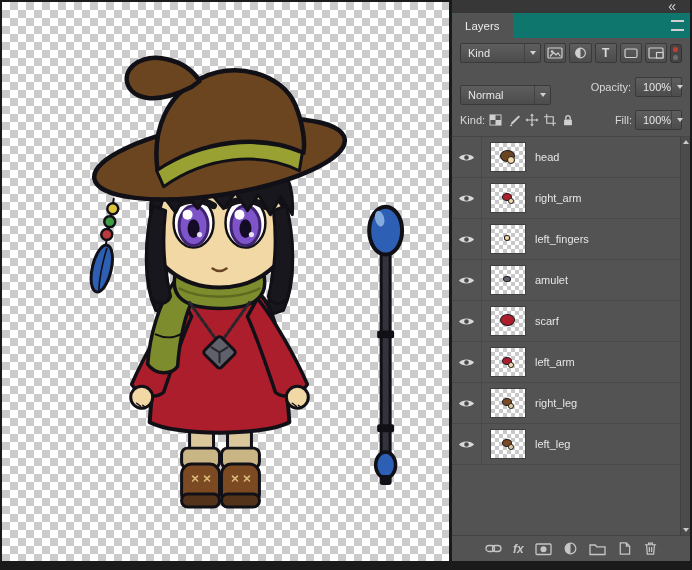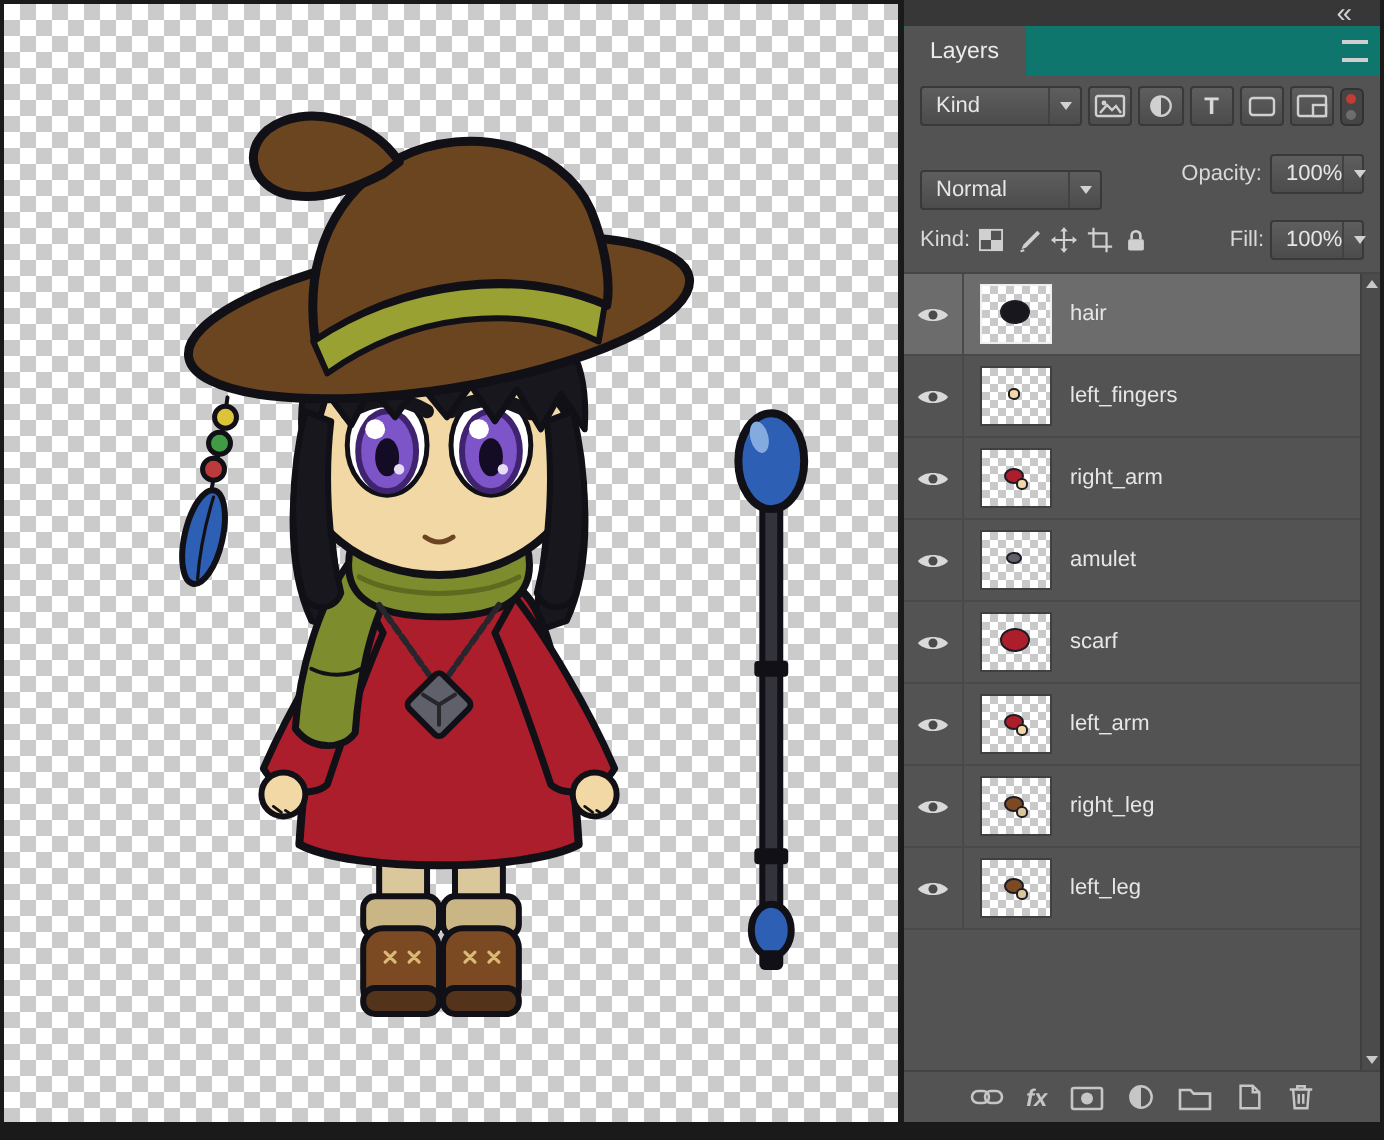--- a/index.html
+++ b/index.html
@@ -274,56 +274,57 @@
           <span>100%</span>
           <span class="chev">
               <span class="tri"></span>
             </span>
         </div>
       </div>
     </div>
 
     <div class="list">
       <div class="rows">
-          <div class="layer selected">
-    <div class="eye-cell">
-      <svg class="eye" width="17" height="11" viewBox="0 0 18 11">
-        <path d="M1 5.5 C4.2 1.2 13.8 1.2 17 5.5 C13.8 9.8 4.2 9.8 1 5.5 Z" fill="#d9d9d9"></path>
-        <circle cx="9" cy="5.5" r="2.4" fill="#4a4a4a"></circle>
-      </svg>
-    </div>
-    <div class="thumb">
-              <span class="blob" style="width: 15px; height: 12px; left: 8.5px; top: 7px; background: rgb(23, 23, 29);"></span>
-            </div>
-    <span class="lname">hair</span>
-  </div>
-          <div class="layer">
-    <div class="eye-cell">
-      <svg class="eye" width="17" height="11" viewBox="0 0 18 11">
-        <path d="M1 5.5 C4.2 1.2 13.8 1.2 17 5.5 C13.8 9.8 4.2 9.8 1 5.5 Z" fill="#d9d9d9"></path>
-        <circle cx="9" cy="5.5" r="2.4" fill="#4a4a4a"></circle>
-      </svg>
-    </div>
-    <div class="thumb">
-              <span class="blob" style="width: 6.75px; height: 5.4px; left: 12.625px; top: 10.3px; background: rgb(242, 216, 164);"></span>
-            </div>
-    <span class="lname">left_fingers</span>
+          <div class="layer">
+    <div class="eye-cell">
+      <svg class="eye" width="17" height="11" viewBox="0 0 18 11">
+        <path d="M1 5.5 C4.2 1.2 13.8 1.2 17 5.5 C13.8 9.8 4.2 9.8 1 5.5 Z" fill="#d9d9d9"></path>
+        <circle cx="9" cy="5.5" r="2.4" fill="#4a4a4a"></circle>
+      </svg>
+    </div>
+    <div class="thumb">
+              <span class="blob" style="width: 15px; height: 12px; left: 8.5px; top: 7px; background: rgb(107, 69, 32);"></span>
+              <span class="blob" style="width: 8px; height: 8px; left: 16px; top: 13px; background: rgb(242, 216, 164);"></span>
+            </div>
+    <span class="lname">head</span>
   </div>
           <div class="layer">
     <div class="eye-cell">
       <svg class="eye" width="17" height="11" viewBox="0 0 18 11">
         <path d="M1 5.5 C4.2 1.2 13.8 1.2 17 5.5 C13.8 9.8 4.2 9.8 1 5.5 Z" fill="#d9d9d9"></path>
         <circle cx="9" cy="5.5" r="2.4" fill="#4a4a4a"></circle>
       </svg>
     </div>
     <div class="thumb">
               <span class="blob" style="width: 10.5px; height: 8.4px; left: 10.75px; top: 8.8px; background: rgb(172, 30, 44);"></span>
               <span class="blob" style="width: 5.6px; height: 5.6px; left: 17.2px; top: 14.2px; background: rgb(242, 216, 164);"></span>
             </div>
     <span class="lname">right_arm</span>
+  </div>
+          <div class="layer">
+    <div class="eye-cell">
+      <svg class="eye" width="17" height="11" viewBox="0 0 18 11">
+        <path d="M1 5.5 C4.2 1.2 13.8 1.2 17 5.5 C13.8 9.8 4.2 9.8 1 5.5 Z" fill="#d9d9d9"></path>
+        <circle cx="9" cy="5.5" r="2.4" fill="#4a4a4a"></circle>
+      </svg>
+    </div>
+    <div class="thumb">
+              <span class="blob" style="width: 6.75px; height: 5.4px; left: 12.625px; top: 10.3px; background: rgb(242, 216, 164);"></span>
+            </div>
+    <span class="lname">left_fingers</span>
   </div>
           <div class="layer">
     <div class="eye-cell">
       <svg class="eye" width="17" height="11" viewBox="0 0 18 11">
         <path d="M1 5.5 C4.2 1.2 13.8 1.2 17 5.5 C13.8 9.8 4.2 9.8 1 5.5 Z" fill="#d9d9d9"></path>
         <circle cx="9" cy="5.5" r="2.4" fill="#4a4a4a"></circle>
       </svg>
     </div>
     <div class="thumb">
               <span class="blob" style="width: 7.5px; height: 6px; left: 12.25px; top: 10px; background: rgb(96, 96, 106);"></span>

